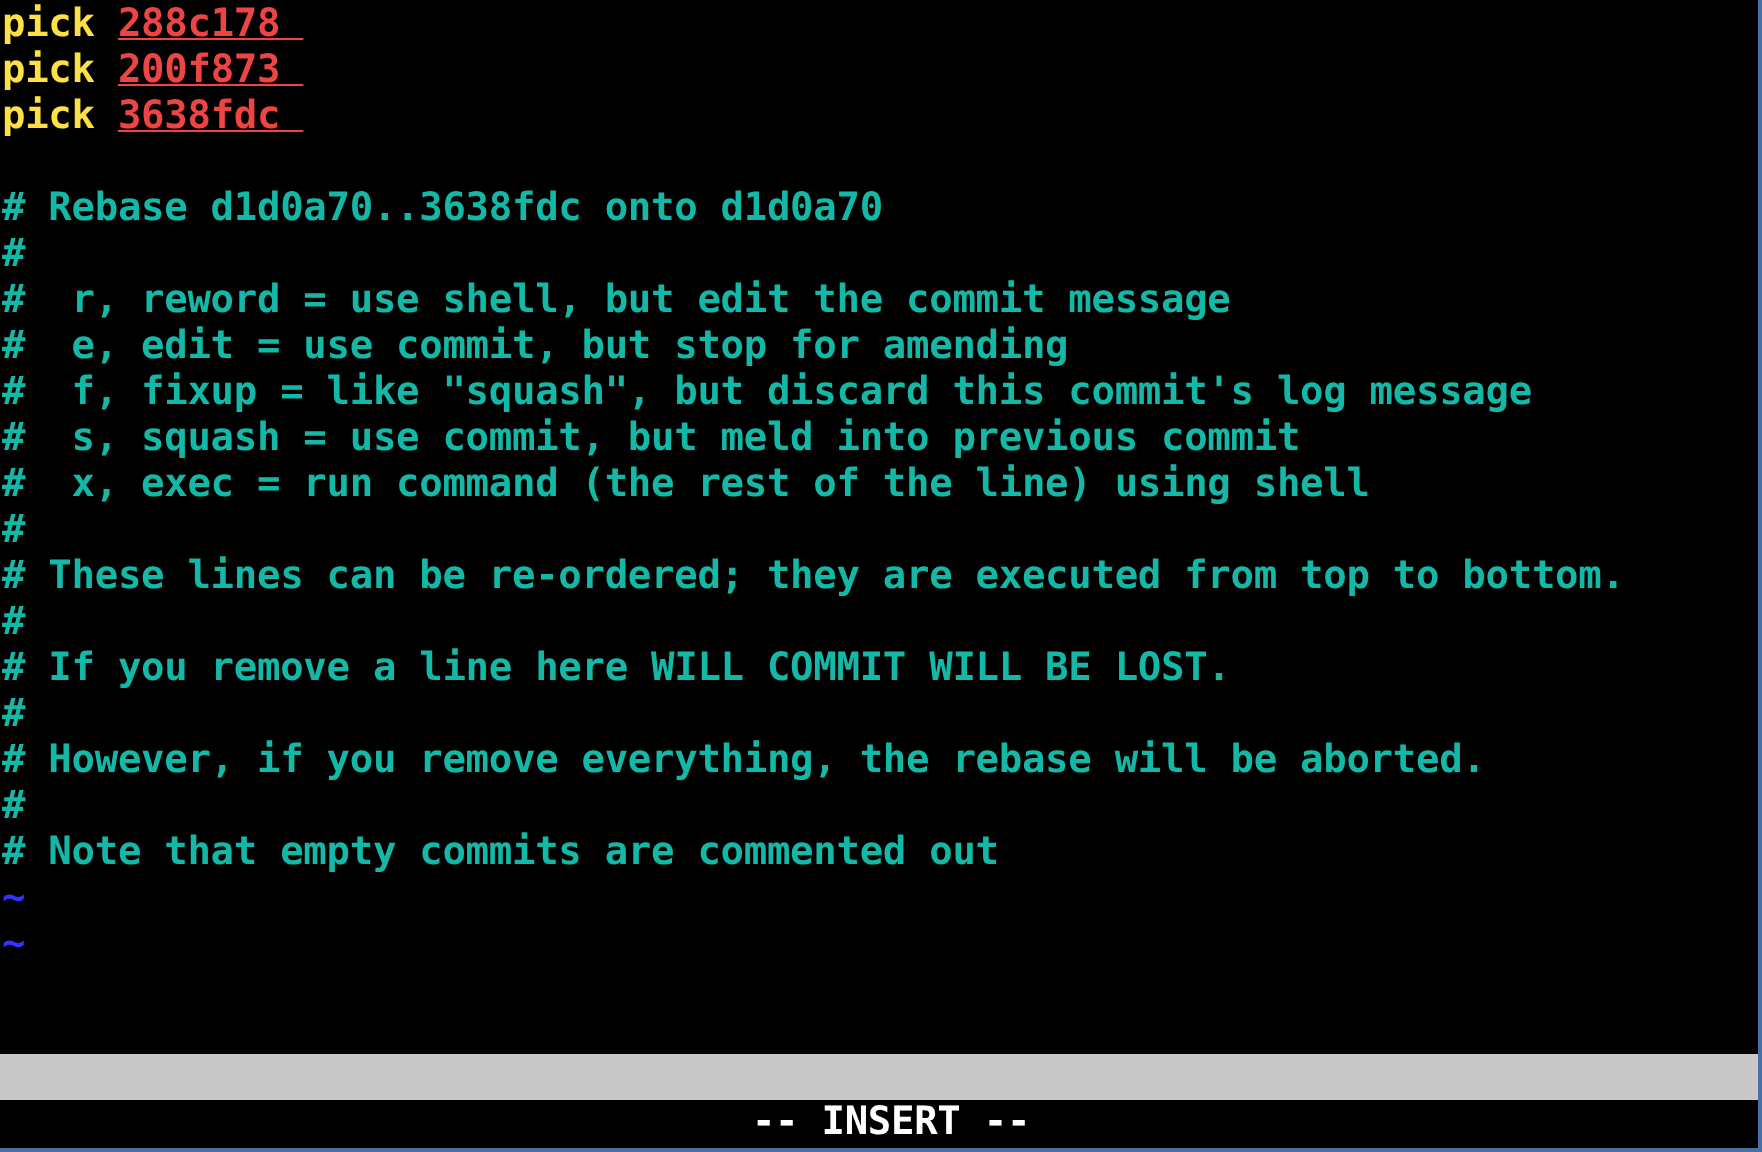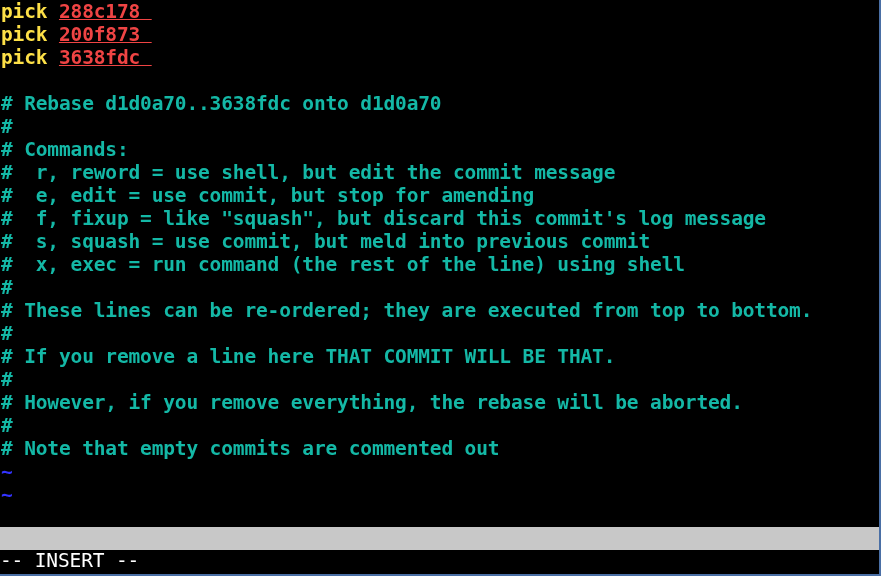--- a/index.html
+++ b/index.html
@@ -74,48 +74,48 @@
     left: 0;
     top: 550px;
     width: 879px;
     height: 22px;
     background: #000000;
     color: #ffffff;
     font-size: 19.5px;
     line-height: 22px;
     white-space: pre;
     letter-spacing: -0.15px;
-    font-weight: normal;
-    padding-left: 0;
+    font-weight: bold;
+    padding-left: 12px;
     box-sizing: border-box;
     overflow: hidden;
+    text-align: center;
   }
 </style>
 </head>
 <body>
 
 <div id="terminal">
 
   <div id="buffer">
       <div class="line"><span class="seg c-keyword">pick </span><span class="seg c-hash">288c178 </span><span class="seg c-message">Tell .gitattributes that .txt files are text. (#311)</span></div>
       <div class="line"><span class="seg c-keyword">pick </span><span class="seg c-hash">200f873 </span><span class="seg c-message">Update GIT_TUTORIAL</span></div>
       <div class="line"><span class="seg c-keyword">pick </span><span class="seg c-hash">3638fdc </span><span class="seg c-message">i am a commit</span></div>
       <div class="line"><span class="seg c-comment"></span></div>
       <div class="line"><span class="seg c-comment"># Rebase d1d0a70..3638fdc onto d1d0a70</span></div>
       <div class="line"><span class="seg c-comment">#</span></div>
-      <div class="line"><span class="seg c-comment"># Commands:</span></div>
       <div class="line"><span class="seg c-comment">#  r, reword = use shell, but edit the commit message</span></div>
       <div class="line"><span class="seg c-comment">#  e, edit = use commit, but stop for amending</span></div>
       <div class="line"><span class="seg c-comment">#  f, fixup = like "squash", but discard this commit's log message</span></div>
       <div class="line"><span class="seg c-comment">#  s, squash = use commit, but meld into previous commit</span></div>
       <div class="line"><span class="seg c-comment">#  x, exec = run command (the rest of the line) using shell</span></div>
       <div class="line"><span class="seg c-comment">#</span></div>
       <div class="line"><span class="seg c-comment"># These lines can be re-ordered; they are executed from top to bottom.</span></div>
       <div class="line"><span class="seg c-comment">#</span></div>
-      <div class="line"><span class="seg c-comment"># If you remove a line here THAT COMMIT WILL BE THAT.</span></div>
+      <div class="line"><span class="seg c-comment"># If you remove a line here WILL COMMIT WILL BE LOST.</span></div>
       <div class="line"><span class="seg c-comment">#</span></div>
       <div class="line"><span class="seg c-comment"># However, if you remove everything, the rebase will be aborted.</span></div>
       <div class="line"><span class="seg c-comment">#</span></div>
       <div class="line"><span class="seg c-comment"># Note that empty commits are commented out</span></div>
       <div class="line"><span class="seg c-tilde">~</span></div>
       <div class="line"><span class="seg c-tilde">~</span></div>
     </div>
 
   <div id="statusline">
     

